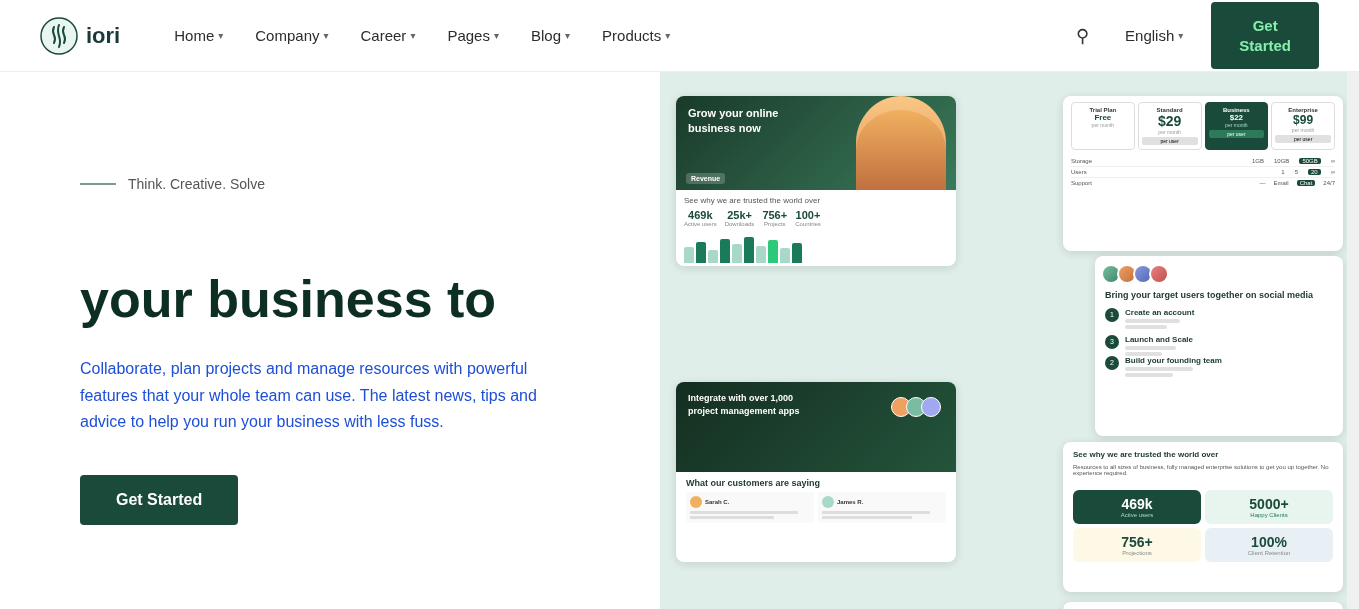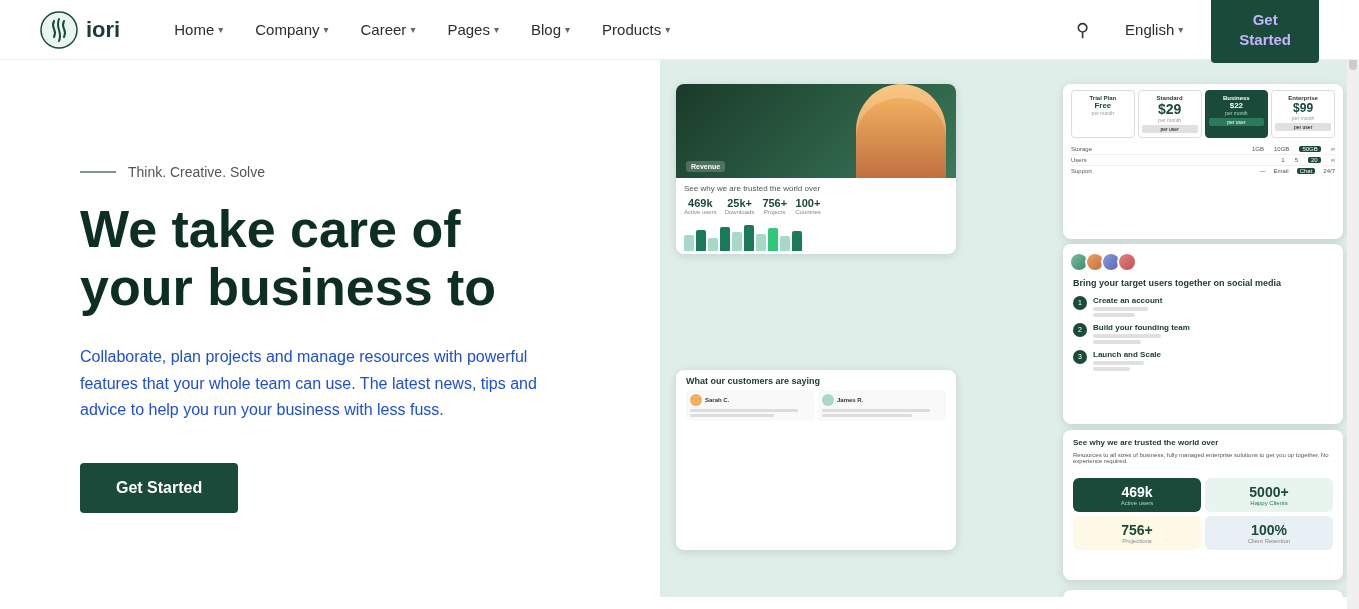--- a/index.html
+++ b/index.html
@@ -1,21 +1,21 @@
 <!DOCTYPE html>
 <html><head>
   <meta charset="utf-8">
   <style>
     * { margin: 0; padding: 0; box-sizing: border-box; }
     body { font-family: 'Segoe UI', Arial, sans-serif; background: #fff; overflow-x: hidden; }
 
     
     nav {
       display: flex; align-items: center;
-      padding: 0 40px; height: 60px;
+      padding: 0 40px; height: 72px;
       border-bottom: 1px solid #eee;
       background: #fff; position: relative; z-index: 10;
     }
     .logo { display: flex; align-items: center; gap: 8px; margin-right: 40px; }
     .logo-icon { width: 38px; height: 38px; }
     .logo-text { font-size: 22px; font-weight: 700; color: #1a3a3a; }
     .nav-links { display: flex; align-items: center; gap: 4px; flex: 1; }
     .nav-item {
       display: flex; align-items: center; gap: 4px;
       padding: 8px 14px; color: #2d2d2d; font-size: 15px;
@@ -23,21 +23,21 @@
     }
     .chevron { font-size: 10px; color: #666; }
     .nav-right { display: flex; align-items: center; gap: 16px; }
     .search-icon { font-size: 18px; color: #333; cursor: pointer; padding: 8px; }
     .lang-btn {
       display: flex; align-items: center; gap: 4px;
       font-size: 15px; color: #2d2d2d; cursor: pointer;
       padding: 8px 12px;
     }
     .get-started-btn {
-      background: #1a4a3a; color: #c4b5fd;
+      background: #1a4a3a; color: #86efac;
       padding: 14px 28px; border-radius: 4px;
       font-size: 15px; font-weight: 600;
       cursor: pointer; border: none;
       line-height: 1.3; text-align: center;
     }
 
     
     .hero {
       display: flex; min-height: 537px;
       background: #fff;
@@ -83,21 +83,21 @@
     }
 
     
     .hero-right { position: relative; }
 
     .pc { position: absolute; background: #fff; border-radius: 8px; box-shadow: 0 2px 10px rgba(0,0,0,0.12); overflow: hidden; }
 
     
     .p-grow { top: 24px; left: 16px; width: 280px; height: 170px; }
     .p-pricing { top: 24px; right: 16px; width: 280px; height: 155px; }
-    .p-social { top: 184px; right: 16px; width: 280px; height: 180px; }
+    .p-social { top: 184px; right: 16px; width: 248px; height: 180px; }
 
     
     .p-project { top: 310px; left: 16px; width: 280px; height: 180px; }
     .p-trust { top: 370px; right: 16px; width: 280px; height: 150px; }
     .p-business { top: 530px; right: 16px; width: 280px; height: 70px; }
 
     
     .project-img { width: 100%; height: 90px; background: linear-gradient(135deg, #1a3a2a 0%, #2d6a4a 100%); position: relative; overflow: hidden; }
     .project-overlay { position: absolute; inset: 0; background: rgba(0,0,0,0.2); }
     .project-text { position: absolute; top: 10px; left: 12px; color: #fff; font-size: 9px; font-weight: 600; max-width: 120px; line-height: 1.4; }
@@ -168,31 +168,32 @@
 </nav>
 
 <div class="hero">
 
   <div class="hero-left">
     <div class="hero-eyebrow">
       <div class="eyebrow-line"></div>
       <span>Think. Creative. Solve</span>
     </div>
     <h1 class="hero-heading">
-      <span>We take care of</span><br>
+      <br>
       <span>your business to</span><br>
     </h1>
     <p class="hero-desc">Collaborate, plan projects and manage resources with powerful features that your whole team can use. The latest news, tips and advice to help you run your business with less fuss.</p>
     <button class="hero-cta">Get Started</button>
   </div>
 
   <div class="hero-right" style="background:#dfeee9; flex:1; position:relative;">
 
     <div class="pc p-grow">
       <div style="background:linear-gradient(135deg,#1a3a2a,#3a7a5a); padding:10px 12px; position:relative; height:55%;">
+        <div style="font-size:11px; font-weight:700; color:#fff; max-width:110px; line-height:1.4;">Grow your online business now</div>
 
         <div style="position:absolute;right:10px;top:0;width:90px;height:100%;background:linear-gradient(180deg,#f9c784,#e5935c);border-radius:50% 50% 0 0;overflow:hidden;display:flex;align-items:flex-end;">
           <div style="width:100%;height:85%;background:linear-gradient(180deg,#f0b060,#c07040);border-radius:50% 50% 0 0;"></div>
         </div>
 
         <div style="position:absolute;bottom:6px;left:10px;display:flex;gap:8px;">
           <div style="background:rgba(255,255,255,0.2);border-radius:3px;padding:2px 5px;">
             <div style="font-size:7px;color:#fff;font-weight:700;">Revenue</div>
             <div style="font-size:6px;color:#cce;"></div>
           </div>
@@ -317,41 +318,50 @@
 
         <div style="margin-top:4px;">
           <div style="display:flex;align-items:flex-start;gap:6px;margin-bottom:6px;">
             <div style="width:14px;height:14px;border-radius:50%;background:#1a4a3a;color:#fff;font-size:7px;display:flex;align-items:center;justify-content:center;flex-shrink:0;">1</div>
             <div>
               <div style="font-size:8px;font-weight:600;color:#1a3a2a;margin-bottom:2px;">Create an account</div>
               <div style="height:4px;width:80%;background:#e0e0e0;border-radius:2px;"></div>
               <div style="height:4px;width:60%;background:#e0e0e0;border-radius:2px;margin-top:2px;"></div>
             </div>
           </div>
+          <div style="display:flex;align-items:flex-start;gap:6px;">
+            <div style="width:14px;height:14px;border-radius:50%;background:#1a4a3a;color:#fff;font-size:7px;display:flex;align-items:center;justify-content:center;flex-shrink:0;">3</div>
+            <div>
+              <div style="font-size:8px;font-weight:600;color:#1a3a2a;margin-bottom:2px;">Launch and Scale</div>
+              <div style="height:4px;width:75%;background:#e0e0e0;border-radius:2px;"></div>
+              <div style="height:4px;width:55%;background:#e0e0e0;border-radius:2px;margin-top:2px;"></div>
+            </div>
+          </div>
           <div style="display:flex;align-items:flex-start;gap:6px;margin-bottom:6px;">
             <div style="width:14px;height:14px;border-radius:50%;background:#1a4a3a;color:#fff;font-size:7px;display:flex;align-items:center;justify-content:center;flex-shrink:0;">2</div>
             <div>
               <div style="font-size:8px;font-weight:600;color:#1a3a2a;margin-bottom:2px;">Build your founding team</div>
               <div style="height:4px;width:70%;background:#e0e0e0;border-radius:2px;"></div>
               <div style="height:4px;width:50%;background:#e0e0e0;border-radius:2px;margin-top:2px;"></div>
             </div>
           </div>
-          <div style="display:flex;align-items:flex-start;gap:6px;">
-            <div style="width:14px;height:14px;border-radius:50%;background:#1a4a3a;color:#fff;font-size:7px;display:flex;align-items:center;justify-content:center;flex-shrink:0;">3</div>
-            <div>
-              <div style="font-size:8px;font-weight:600;color:#1a3a2a;margin-bottom:2px;">Launch and Scale</div>
-              <div style="height:4px;width:75%;background:#e0e0e0;border-radius:2px;"></div>
-              <div style="height:4px;width:55%;background:#e0e0e0;border-radius:2px;margin-top:2px;"></div>
-            </div>
-          </div>
         </div>
       </div>
     </div>
 
     <div class="pc p-project">
+      <div class="project-img">
+        <div class="project-overlay"></div>
+        <div class="project-text">Integrate with over 1,000 project management apps</div>
+        <div style="position:absolute;right:15px;top:15px;display:flex;">
+          <div class="avatar-sm" style="background:#f0a060;"></div>
+          <div class="avatar-sm" style="background:#7abca0;"></div>
+          <div class="avatar-sm" style="background:#a0a8f0;"></div>
+        </div>
+      </div>
       <div style="padding:6px 10px;">
         <div style="font-size:9px;font-weight:700;color:#1a3a2a;margin-bottom:4px;">What our customers are saying</div>
 
         <div style="display:flex;gap:4px;">
           <div style="flex:1;background:#f9f9f9;border-radius:4px;padding:4px;">
             <div style="display:flex;gap:3px;align-items:center;margin-bottom:3px;">
               <div style="width:12px;height:12px;border-radius:50%;background:#f0b060;"></div>
               <div style="font-size:6px;font-weight:600;color:#333;">Sarah C.</div>
             </div>
             <div style="height:3px;background:#ddd;border-radius:1px;width:90%;margin-bottom:2px;"></div>

